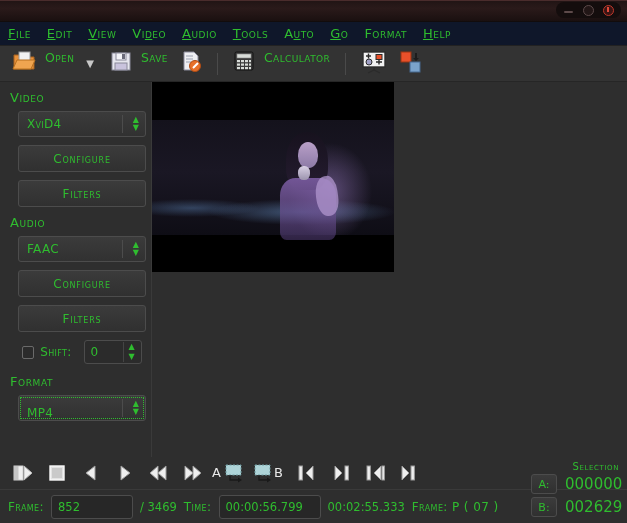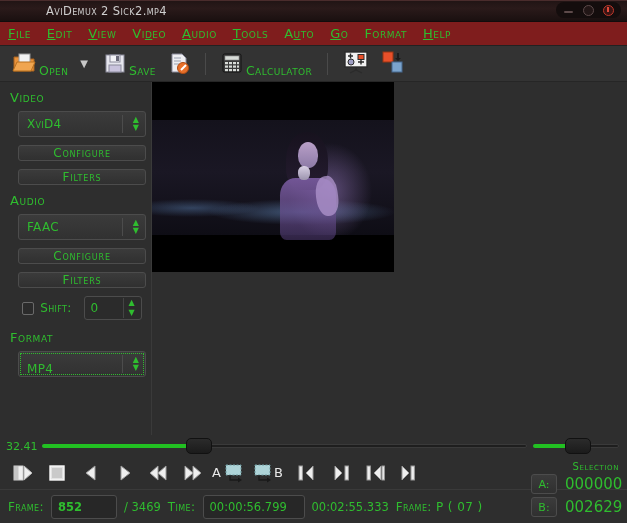--- a/index.html
+++ b/index.html
@@ -58,21 +58,21 @@
     border: 1.5px solid #c0392b; background: #3a1414;
   }
   .winbtn.close::after {
     content: ""; position: absolute; left: 3px; top: 1.5px; width: 2px; height: 5px;
     background: #e24a3a;
   }
 
   
   .menubar {
     height: 24px; flex: 0 0 24px;
-    background: #7f1d1d;
+    background: #0f172a;
     border-bottom: 1px solid #222;
     display: flex; align-items: center;
     padding-left: 8px;
     gap: 16px;
   }
   .menu-item {
     color: #2fbd2f;
     font-size: 13px;
     font-family: "DejaVu Sans", sans-serif;
     font-variant: small-caps;
@@ -85,21 +85,21 @@
   
   .toolbar {
     height: 36px; flex: 0 0 36px;
     background: #333333;
     border-bottom: 1px solid #262626;
     display: flex; align-items: center;
     padding-left: 10px;
     gap: 8px;
   }
   .tb-btn {
-    display: flex; align-items: flex-end; gap: 3px;
+    display: flex; align-items: flex-start; gap: 9px;
     height: 28px; padding: 0 2px;
     cursor: default;
   }
   .tb-label {
     color: #2fbd2f; font-size: 12.5px;
     font-family: "DejaVu Sans", sans-serif;
     font-variant: small-caps; letter-spacing: .4px;
     white-space: nowrap;
   }
   .tb-sep { width: 1px; height: 22px; background: #4a4a4a; margin: 0 5px; }
@@ -144,21 +144,21 @@
     color: #2fbd2f; font-size: 12px; padding-left: 8px;
     font-family: "DejaVu Sans", sans-serif;
     font-variant: small-caps; letter-spacing: .3px;
   }
   .combo .cdiv { position: absolute; right: 22px; top: 3px; bottom: 3px; width: 1px; background: #4c4c4c; }
   .combo .carr {
     position: absolute; right: 6px; top: 50%; transform: translateY(-50%);
     color: #2fbd2f; font-size: 8px; line-height: 8px; text-align: center;
   }
   .btn {
-    height: 16px; width: 128px; margin: 0 0 8px 10px;
+    height: 27px; width: 128px; margin: 0 0 8px 10px;
     background: linear-gradient(to bottom, #3b3b3b, #303030);
     border: 1px solid #4c4c4c; border-radius: 3px;
     display: flex; align-items: center; justify-content: center;
     color: #2fbd2f; font-size: 12px;
     font-family: "DejaVu Sans", sans-serif;
     font-variant: small-caps; letter-spacing: .8px;
     cursor: default;
   }
   .shift-row {
     display: flex; align-items: center; gap: 6px;
@@ -291,21 +291,21 @@
     color: #2fbd2f; font-size: 12px;
     font-family: "DejaVu Sans", sans-serif;
     font-variant: small-caps; letter-spacing: .4px;
     white-space: nowrap;
   }
   .st-field {
     height: 24px; background: #272727; border: 1px solid #4c4c4c; border-radius: 3px;
     display: flex; align-items: center; padding: 0 6px;
     color: #2fbd2f; font-size: 11.5px;
   }
-  .st-field.frame { width: 66px; font-weight: bold; }
+  .st-field.frame { width: 82px; }
   .st-field.time  { width: 102px; }
   .st-plain {
     color: #2fbd2f; font-size: 11.5px; white-space: nowrap;
   }
 
   .sel-panel {
     position: absolute; right: 4px; top: -36px;
     width: 92px; height: 66px;
     display: flex; flex-direction: column; gap: 3px;
     align-items: flex-start; justify-content: flex-end;
@@ -320,21 +320,20 @@
     color: #2fbd2f; font-size: 11px;
   }
   .sel-val { color: #2fbd2f; font-size: 15px; }
 </style>
 </head>
 <body>
 
 <div class="app">
 
   <div class="titlebar">
-    <div class="title-text">AviDemux 2 Sick2.mp4</div>
     <div class="winbtns">
       <div class="winbtn min"></div>
       <div class="winbtn max"></div>
       <div class="winbtn close"></div>
     </div>
   </div>
 
   <div class="menubar">
     <div class="menu-item"><span class="mn">F</span><span>ile</span></div>
     <div class="menu-item"><span class="mn">E</span><span>dit</span></div>
@@ -489,33 +488,20 @@
             <div class="vid-arm"></div>
             <div class="vid-mic"></div>
           </div>
         </div>
       </div>
     </div>
   </div>
 
   <div class="bottom">
 
-    <div class="slider-row">
-      <span class="zoomval">32.41</span>
-      <span class="track-main">
-        <span class="track-line"></span>
-        <span class="track-fill" id="mainFill" style="width: 32.41%;"></span>
-        <span class="track-handle" id="mainHandle" style="left: calc(32.41% - 13px);"></span>
-      </span>
-      <span class="track-sel">
-        <span class="track-line"></span>
-        <span class="track-fill" id="selFill" style="width: 52%;"></span>
-        <span class="track-handle" id="selHandle" style="left: calc(52% - 13px);"></span>
-      </span>
-    </div>
 
     <div class="transport">
 
       <div class="tbtn">
         <svg class="glyph" width="22" height="18" viewBox="0 0 22 18">
           <rect x="2" y="2" width="9" height="14" fill="#f0f0f0" stroke="#d0d0d0"></rect>
           <rect x="2" y="2" width="4.5" height="14" fill="#c6c6c6"></rect>
           <path d="M12 2 L20 9 L12 16 Z" fill="#f0f0f0" stroke="#b8b8b8"></path>
         </svg>
       </div>

